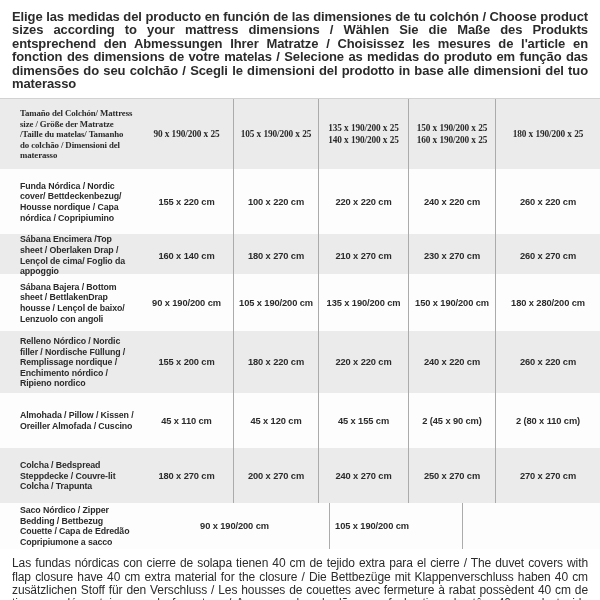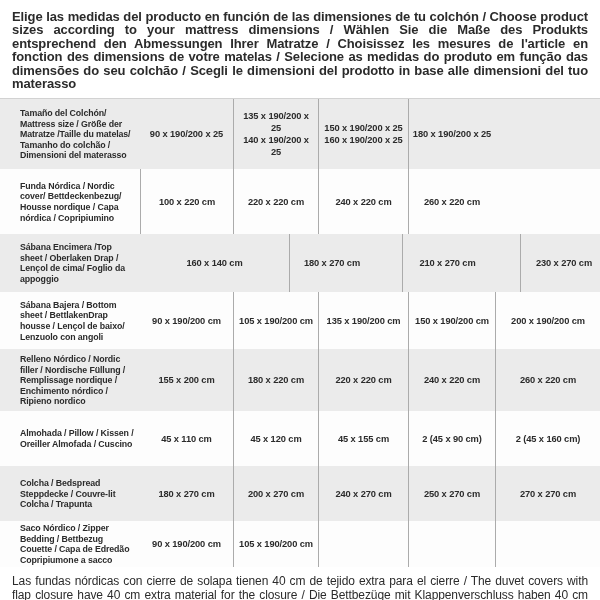--- a/index.html
+++ b/index.html
@@ -25,28 +25,28 @@
     margin-top:8px;
     border-top:1px solid var(--topline);
     width:600px;
   }
   .trow{
     display:grid;
     grid-template-columns:140px 93px 85px 90px 87px 105px;
     background:#fdfdfd;
   }
   .trow.stripe{background:var(--stripe);}
-  .trow:nth-child(1){height:70px;}
+  .trow:nth-child(1){height:70px;font-family:Liberation Serif, serif;}
   .trow:nth-child(2){height:65px;}
-  .trow:nth-child(3){height:58px;gap:28px;}
+  .trow:nth-child(3){height:40px;}
   .trow:nth-child(4){height:57px;}
   .trow:nth-child(5){height:62px;}
   .trow:nth-child(6){height:55px;}
   .trow:nth-child(7){height:55px;}
-  .trow:nth-child(8){height:46px;}
+  .trow:nth-child(8){height:46px;gap:48px;}
 
   .cell{
     display:flex;
     align-items:center;
   }
   .cell.label{
     justify-content:flex-start;
     text-align:left;
     padding-left:20px;
     padding-right:6px;
@@ -78,64 +78,66 @@
 </style>
 </head>
 <body>
 
 <div class="page">
   <p class="intro">Elige las medidas del producto en función de las dimensiones de tu colchón / Choose product sizes according to your mattress dimensions / Wählen Sie die Maße des Produkts entsprechend den Abmessungen Ihrer Matratze / Choisissez les mesures de l'article en fonction des dimensions de votre matelas / Selecione as medidas do produto em função das dimensões do seu colchão / Scegli le dimensioni del prodotto in base alle dimensioni del tuo materasso</p>
   <div class="table" id="size-table">
       <div class="trow stripe">
         <div class="cell label">Tamaño del Colchón/ Mattress size / Größe der Matratze /Taille du matelas/ Tamanho do colchão / Dimensioni del materasso</div>
         <div class="cell val">90 x 190/200 x 25</div>
+        <div class="cell val sep">105 x 190/200 x 25</div>
         <div class="cell val sep">135 x 190/200 x 25
 140 x 190/200 x 25</div>
         <div class="cell val sep">150 x 190/200 x 25
 160 x 190/200 x 25</div>
         <div class="cell val sep">180 x 190/200 x 25</div>
       </div>
       <div class="trow">
         <div class="cell label">Funda Nórdica / Nordic cover/ Bettdeckenbezug/ Housse nordique / Capa nórdica / Copripiumino</div>
+        <div class="cell val">155 x 220 cm</div>
         <div class="cell val sep">100 x 220 cm</div>
         <div class="cell val sep">220 x 220 cm</div>
         <div class="cell val sep">240 x 220 cm</div>
         <div class="cell val sep">260 x 220 cm</div>
       </div>
       <div class="trow stripe">
         <div class="cell label">Sábana Encimera /Top sheet / Oberlaken Drap / Lençol de cima/ Foglio da appoggio</div>
         <div class="cell val">160 x 140 cm</div>
         <div class="cell val sep">180 x 270 cm</div>
         <div class="cell val sep">210 x 270 cm</div>
         <div class="cell val sep">230 x 270 cm</div>
         <div class="cell val sep">260 x 270 cm</div>
       </div>
       <div class="trow">
         <div class="cell label">Sábana Bajera / Bottom sheet / BettlakenDrap housse / Lençol de baixo/ Lenzuolo con angoli</div>
         <div class="cell val">90 x 190/200 cm</div>
         <div class="cell val sep">105 x 190/200 cm</div>
         <div class="cell val sep">135 x 190/200 cm</div>
         <div class="cell val sep">150 x 190/200 cm</div>
-        <div class="cell val sep">200 x 190/200 cm</div>
+        <div class="cell val sep">180 x 280/200 cm</div>
       </div>
       <div class="trow stripe">
         <div class="cell label">Relleno Nórdico / Nordic filler / Nordische Füllung / Remplissage nordique / Enchimento nórdico / Ripieno nordico</div>
         <div class="cell val">155 x 200 cm</div>
         <div class="cell val sep">180 x 220 cm</div>
         <div class="cell val sep">220 x 220 cm</div>
         <div class="cell val sep">240 x 220 cm</div>
         <div class="cell val sep">260 x 220 cm</div>
       </div>
       <div class="trow">
         <div class="cell label">Almohada / Pillow / Kissen / Oreiller Almofada / Cuscino</div>
         <div class="cell val">45 x 110 cm</div>
         <div class="cell val sep">45 x 120 cm</div>
         <div class="cell val sep">45 x 155 cm</div>
         <div class="cell val sep">2 (45 x 90 cm)</div>
-        <div class="cell val sep">2 (45 x 160 cm)</div>
+        <div class="cell val sep">2 (80 x 110 cm)</div>
       </div>
       <div class="trow stripe">
         <div class="cell label">Colcha / Bedspread Steppdecke / Couvre-lit Colcha / Trapunta</div>
         <div class="cell val">180 x 270 cm</div>
         <div class="cell val sep">200 x 270 cm</div>
         <div class="cell val sep">240 x 270 cm</div>
         <div class="cell val sep">250 x 270 cm</div>
         <div class="cell val sep">270 x 270 cm</div>
       </div>
       <div class="trow">

